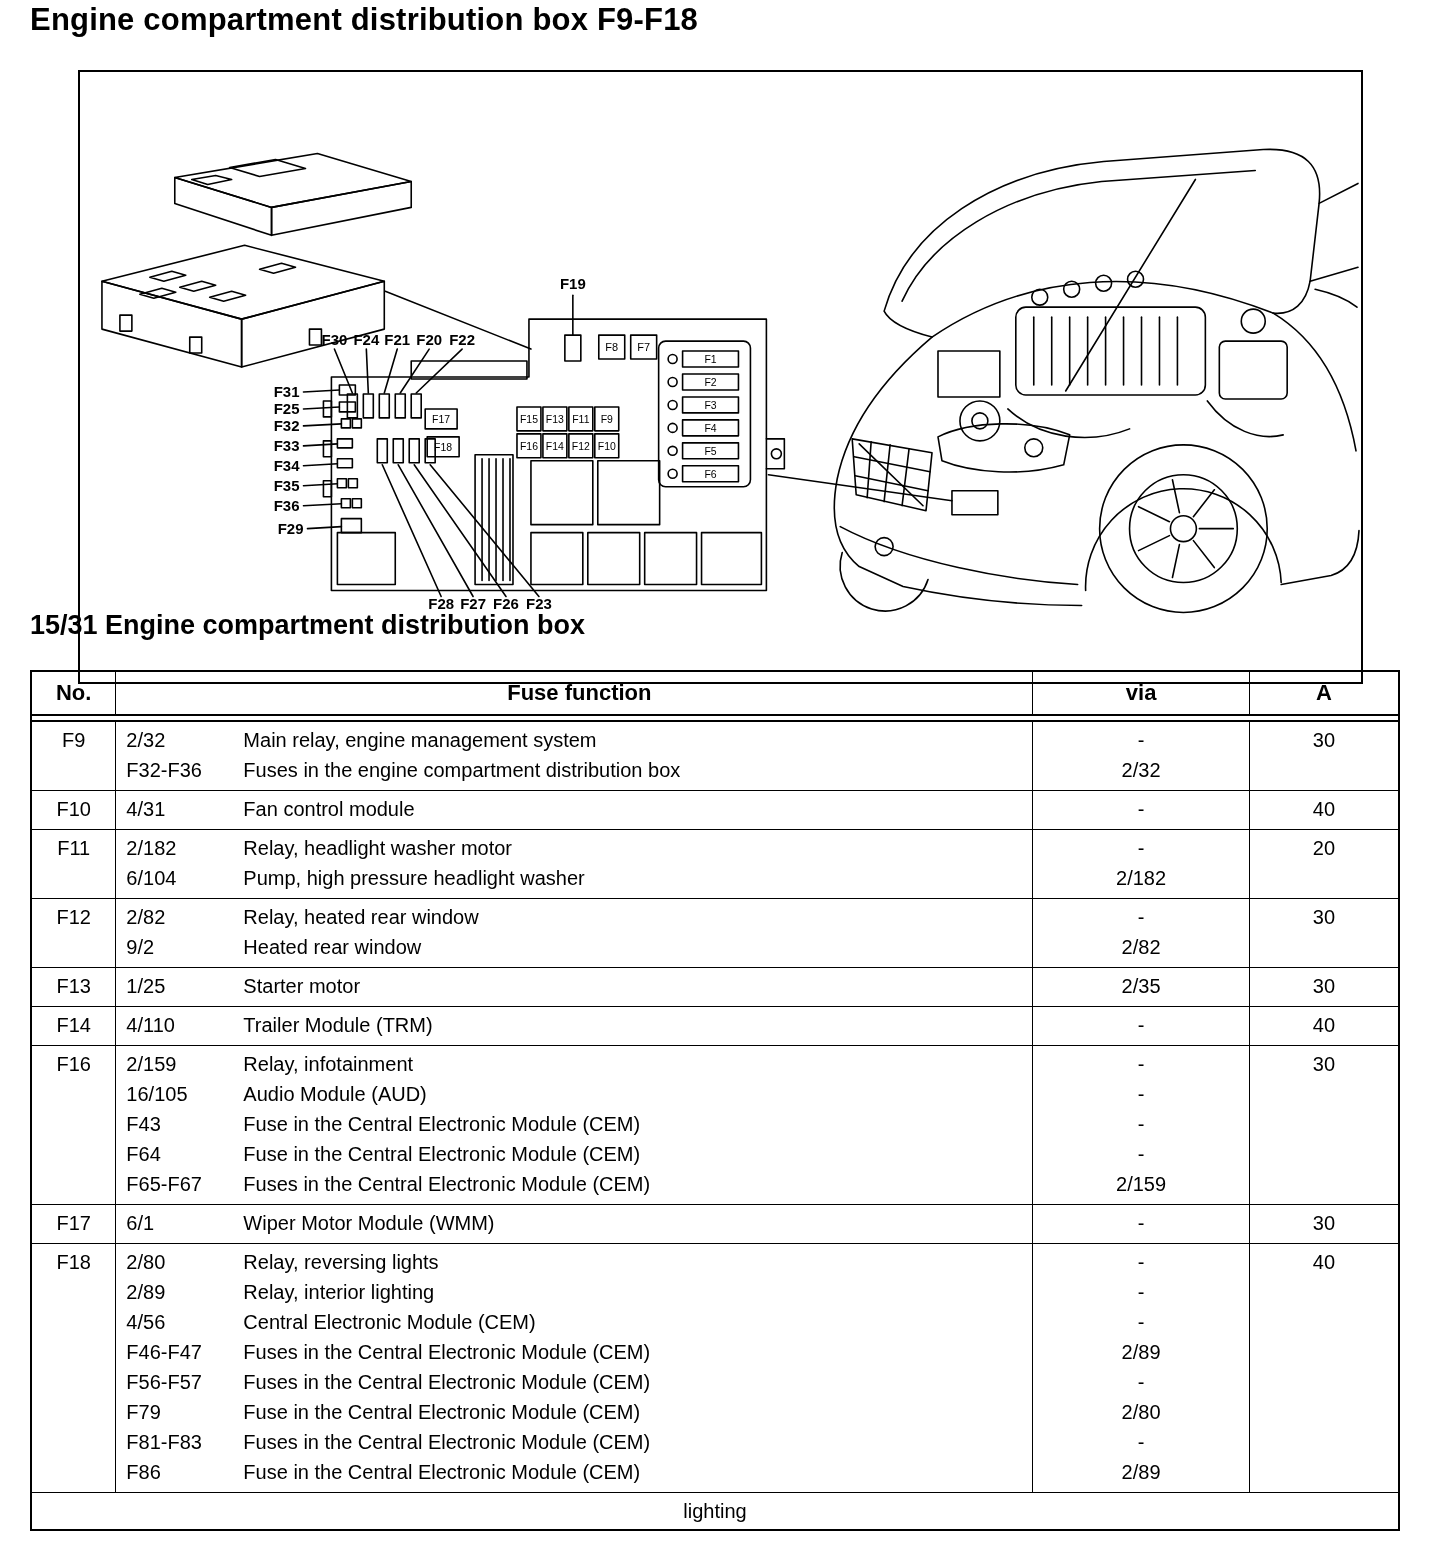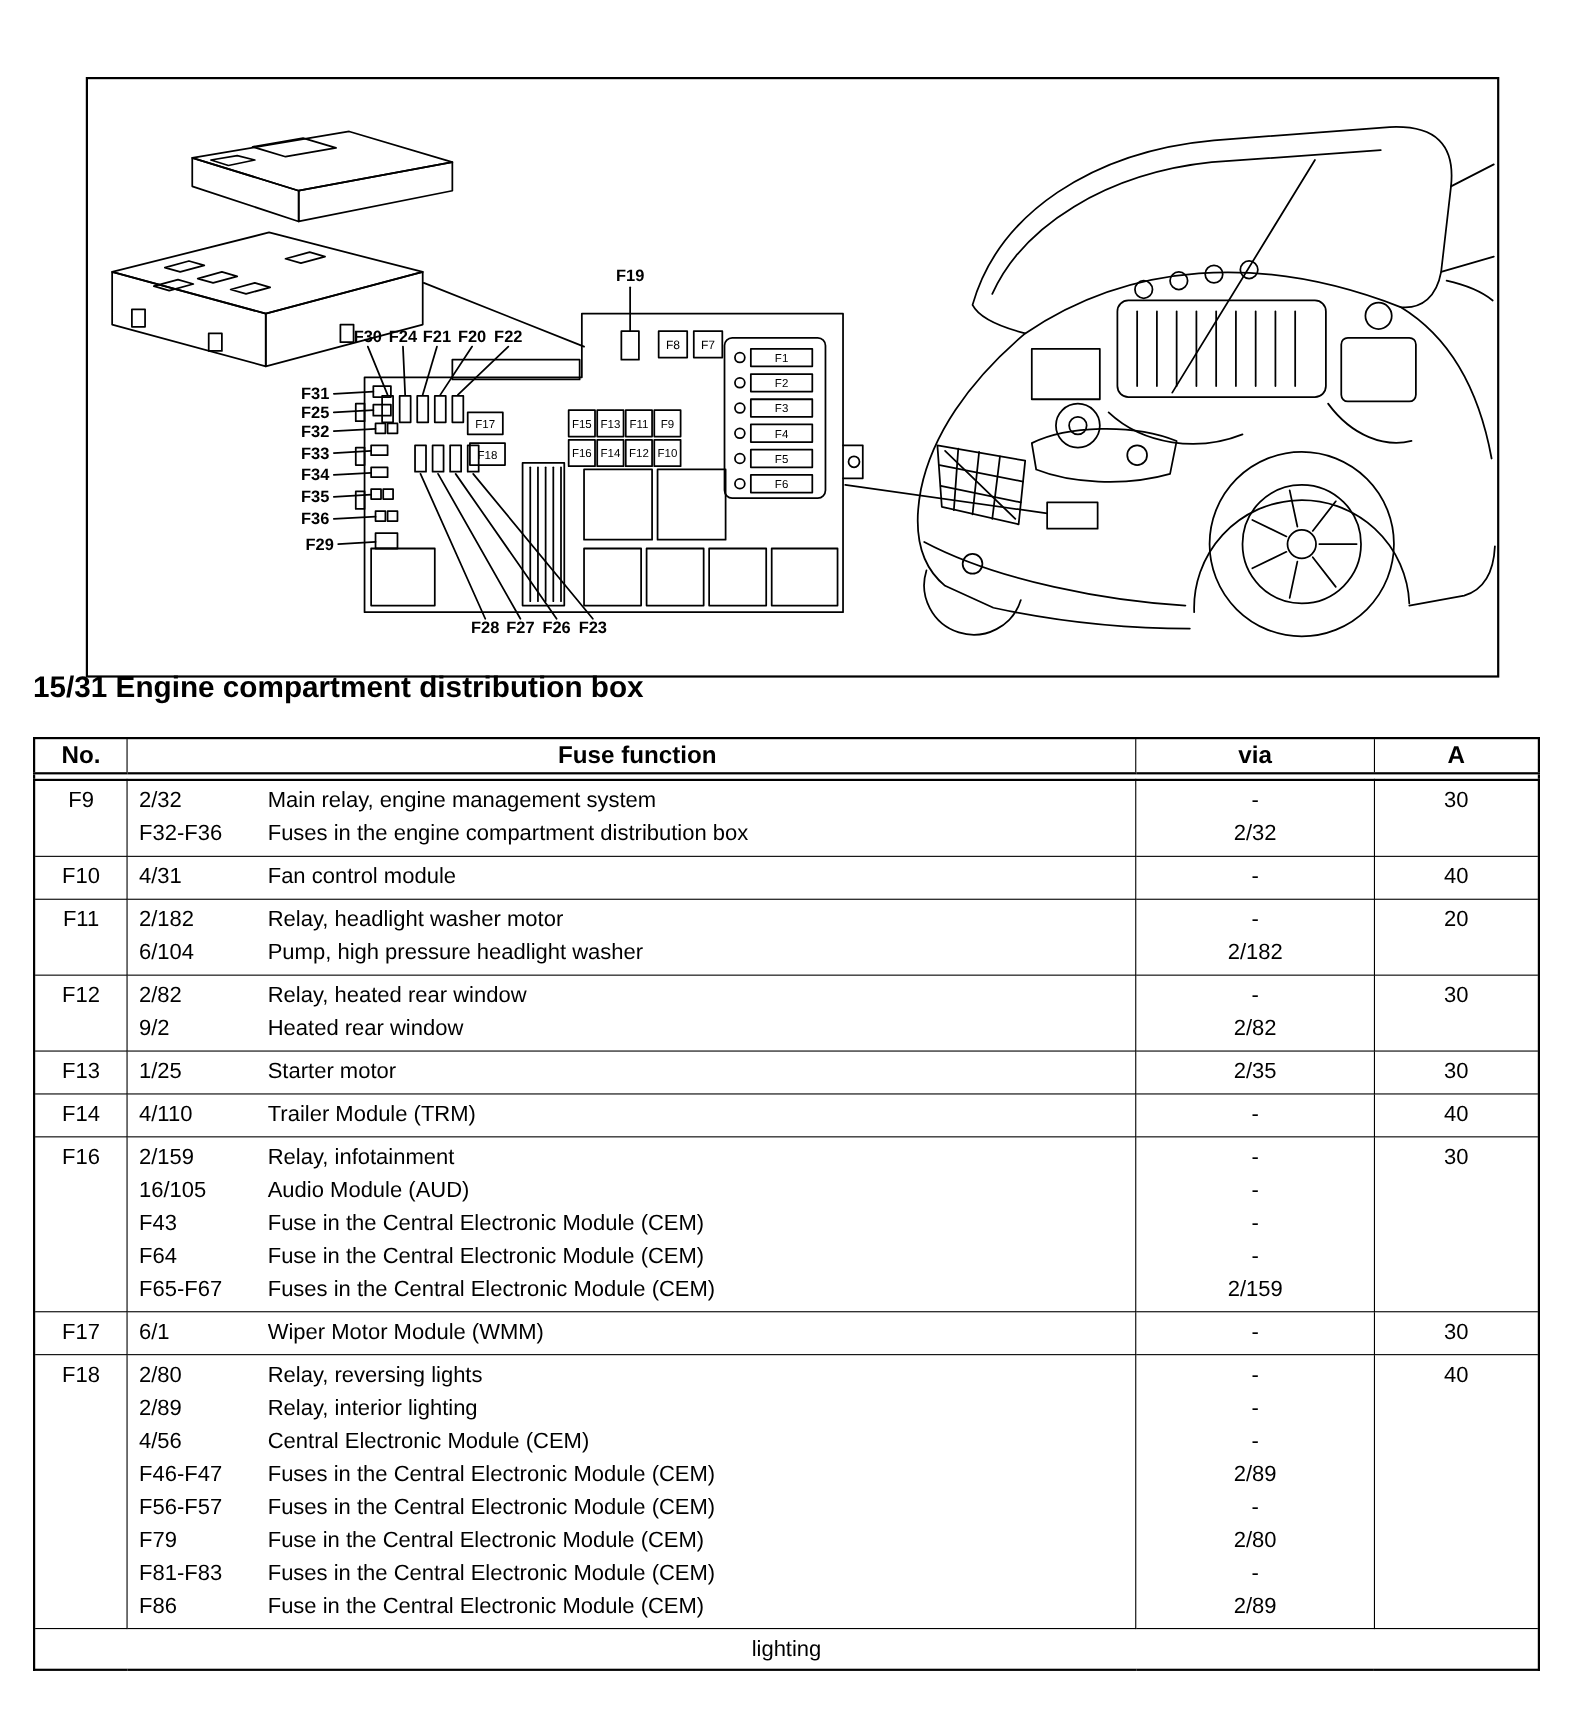--- a/index.html
+++ b/index.html
@@ -11,21 +11,21 @@
     position:relative;
   }
   .page { position:relative; width:1440px; height:1564px; background:#fff; }
 
   h1.title {
     position:absolute; left:30px; top:2px;
     font-size:31px; font-weight:bold; letter-spacing:0.2px;
   }
   .diagram-frame {
     position:absolute; left:78px; top:70px;
-    width:1285px; height:546px;
+    width:1285px; height:614px;
     border:2px solid #000;
     background:#fff;
   }
   .diagram-frame svg { display:block; width:100%; height:100%; }
   svg text {
     font-family:"Liberation Sans", sans-serif;
     fill:#000; stroke:none;
   }
   .lbl15 { font-size:15px; font-weight:bold; }
   .lbl11 { font-size:11px; }
@@ -46,21 +46,21 @@
   col.col-w-no  { width:85px;  }
   col.col-w-fn  { width:918px; }
   col.col-w-via { width:217px; }
   col.col-w-a   { width:150px; }
 
   .fuse-table th, .fuse-table td {
     border:1.5px solid #000;
     vertical-align:top;
   }
   .fuse-table thead th {
-    height:32px;
+    height:44px;
     font-size:22px; font-weight:bold;
     vertical-align:middle;
     text-align:center;
     border-bottom:2px solid #000;
   }
   .fuse-table thead th.h-fn { text-align:center; padding-left:10px; }
 
   .fuse-table tr.dbl-rule td {
     height:6px; padding:0;
     border-left:none; border-right:none;
@@ -81,20 +81,21 @@
     height:36px; line-height:28px;
     font-size:20px;
     padding:4px 0;
   }
 </style>
 </head>
 <body>
 
 <div class="page">
 
+  <h1 class="title">Engine compartment distribution box F9-F18</h1>
 
   <div class="diagram-frame">
     <svg viewBox="0 0 1284 476">
       <g fill="none" stroke="#000" stroke-width="1.6" stroke-linejoin="round" stroke-linecap="round">
 
         <g>
           <polygon points="95,38 238,14 332,42 192,68"></polygon>
           <polygon points="95,38 95,64 192,96 192,68"></polygon>
           <polygon points="192,68 192,96 332,68 332,42"></polygon>
           <polygon points="150,28 196,20 226,29 180,37"></polygon>

